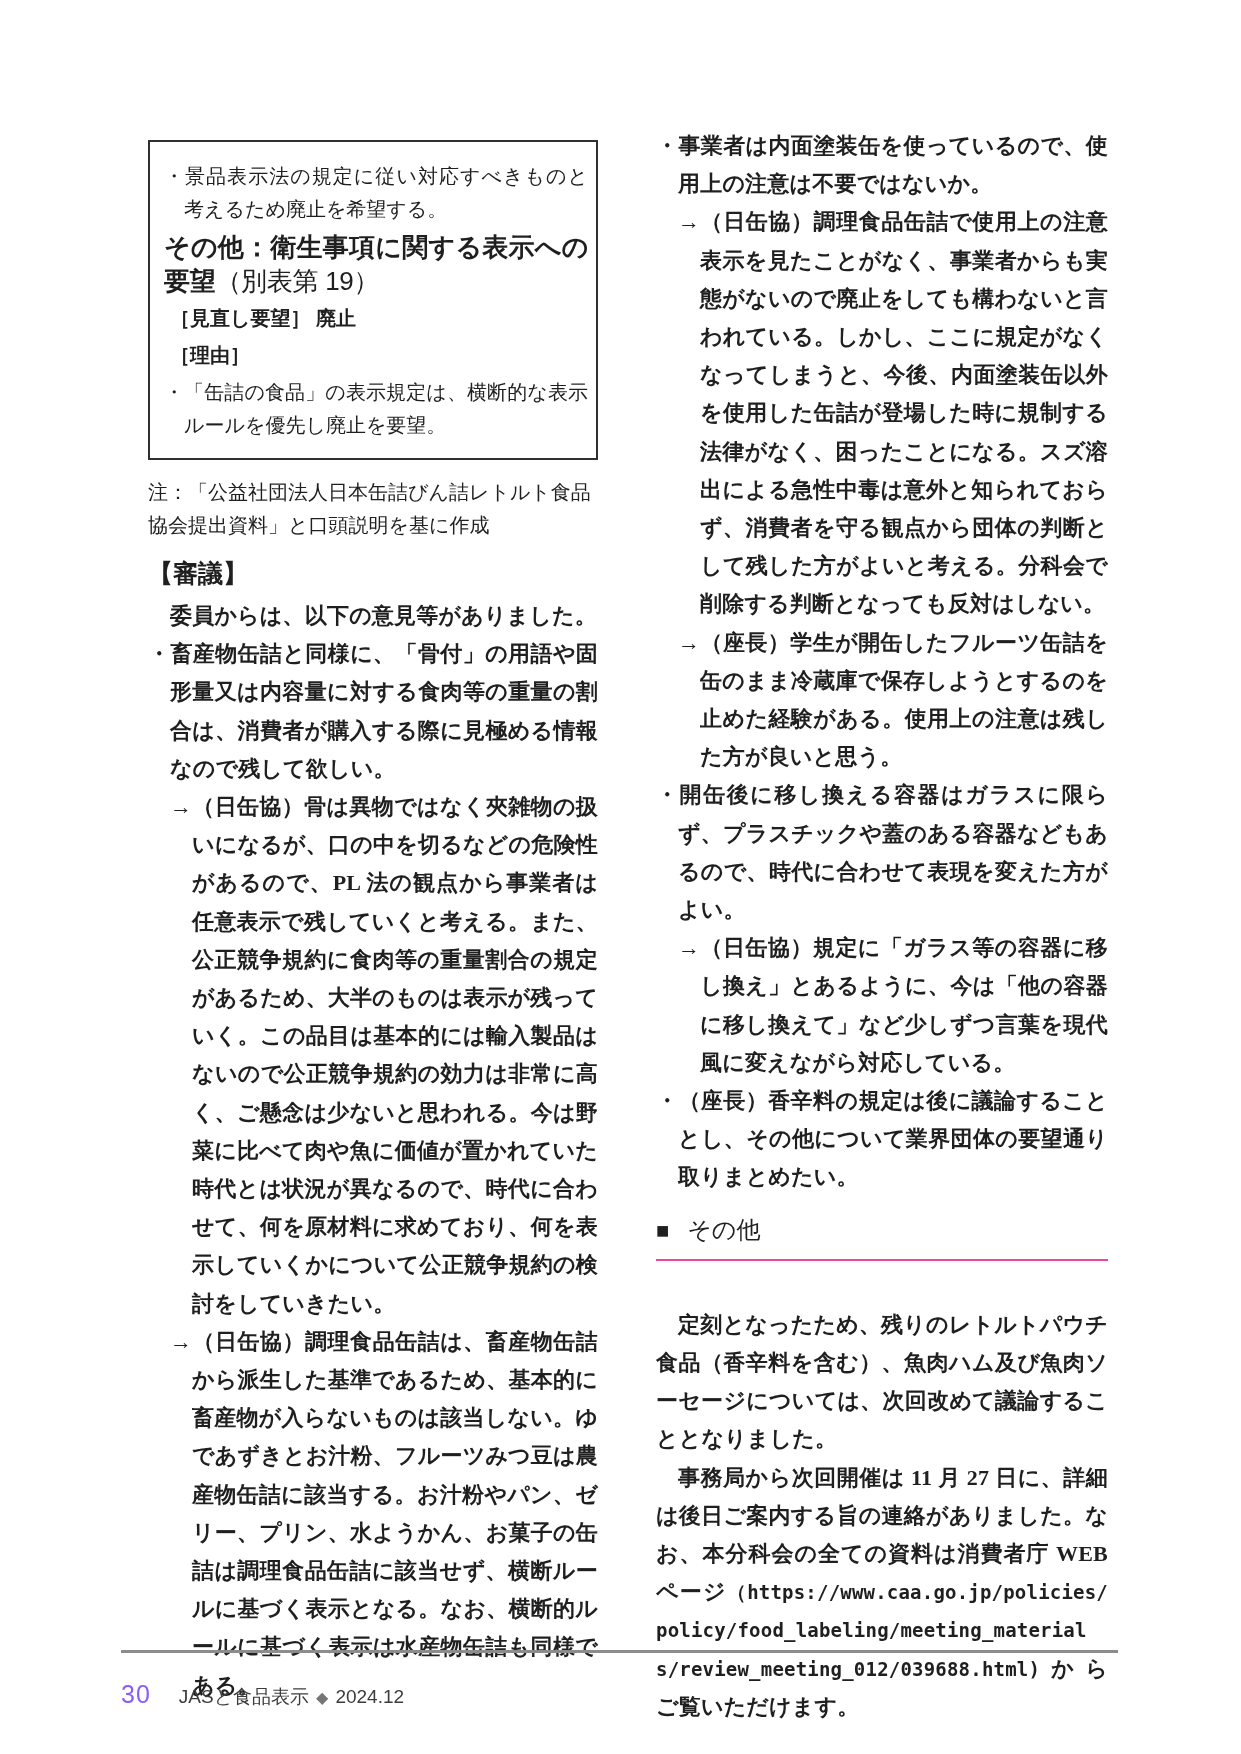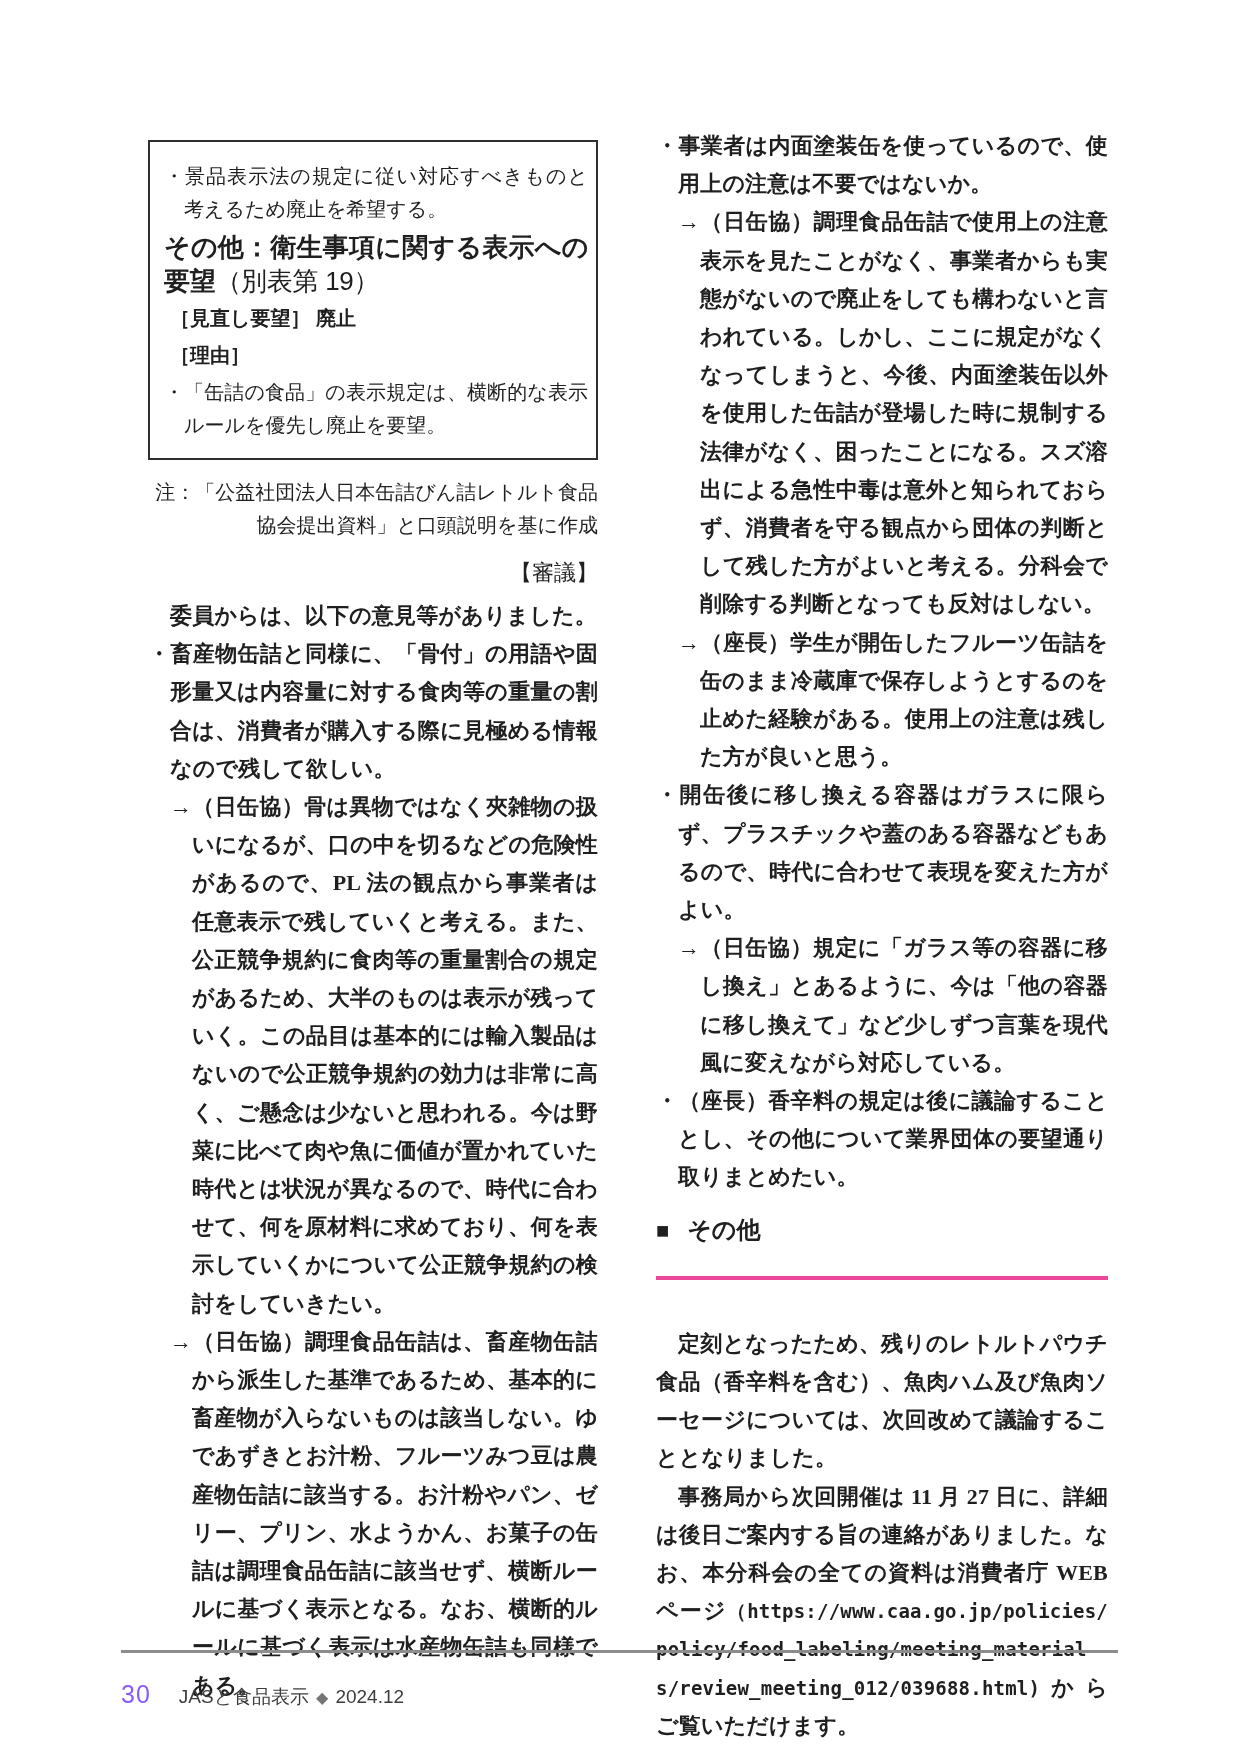--- a/index.html
+++ b/index.html
@@ -57,40 +57,39 @@
     font-size:20px;
     line-height:33px;
     padding-left:6px;
     margin-top:3px !important;
   }
 
   .source-note{
     font-family:"Liberation Sans","DejaVu Sans",sans-serif;
     font-size:20px;
     line-height:33px;
-    text-align:right;
+    text-align:left;
     margin:0 0 0 0;
   }
 
   .deliberation-heading{
     font-family:"Liberation Sans","DejaVu Sans",sans-serif;
-    font-weight:normal;
-    font-size:22px;
+    font-weight:bold;
+    font-size:25px;
     line-height:30px;
     margin:16px 0 9px 0;
-    text-align:right;
   }
 
   .others-heading{
     font-family:"Liberation Sans","DejaVu Sans",sans-serif;
-    font-weight:bold;
+    font-weight:normal;
     font-size:24px;
     line-height:30px;
-    border-bottom:4px solid #ec4899;
-    padding-bottom:30px;
+    border-bottom:2px solid #ec4899;
+    padding-bottom:13px;
     margin:18px 0 45px 0 !important;
     display:block;
   }
   .others-heading .marker{font-size:22px;margin-right:18px;}
 
   .mono{
     font-family:"DejaVu Sans Mono","Liberation Mono",monospace;
     font-size:19px;
     word-break:break-all;
   }

